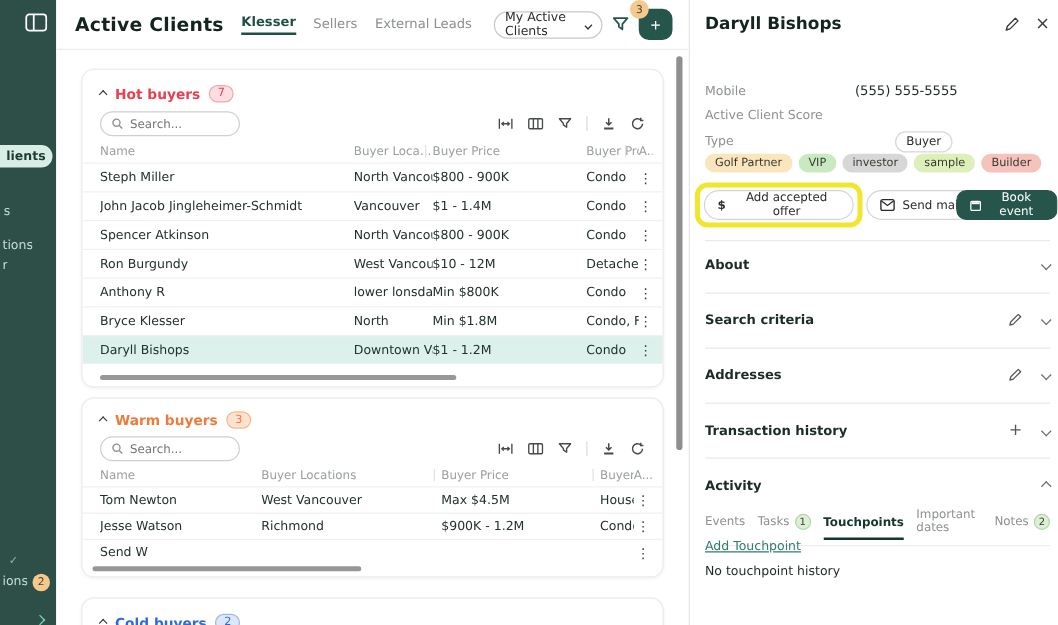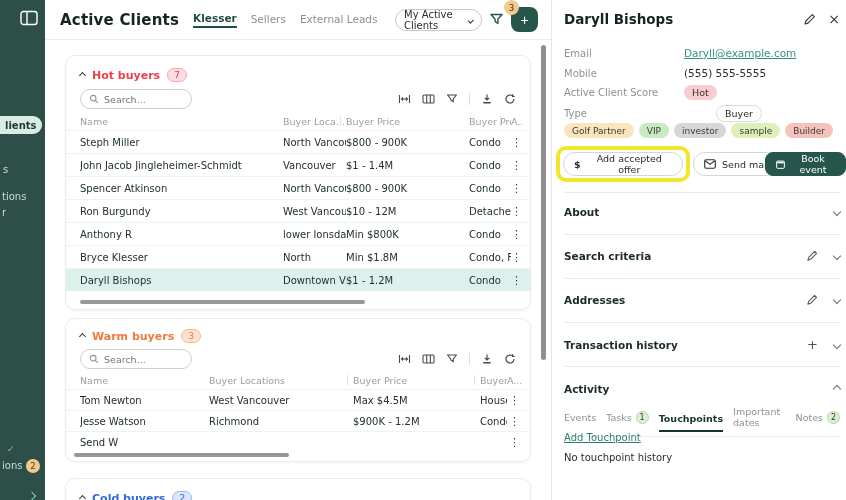--- a/index.html
+++ b/index.html
@@ -333,31 +333,26 @@
   <div class="panel">
     <div class="panel-head">
       <span class="panel-name">Daryll Bishops</span>
       <span class="icons">
         <svg class="icon-btn" width="13" height="13" viewBox="0 0 13 13">
           <path d="M2 11l.9-3L9.3 1.6l2.1 2.1L5 10.1 2 11z" fill="none" stroke="#3a3a3a" stroke-width="1.1" stroke-linejoin="round"></path>
         </svg>
         <span class="close-x">×</span>
       </span>
     </div>
-    <div class="field" style="top:44px;">
-      <span class="f-label">Email</span>
-      <span class="f-val f-link">Daryll@example.com</span>
-    </div>
     <div class="field" style="top:64px;">
       <span class="f-label">Mobile</span>
       <span class="f-val">(555) 555-5555</span>
     </div>
     <div class="field" style="top:83px;">
       <span class="f-label">Active Client Score</span>
-      <span><span class="pill hot" style="background-color: rgb(248, 204, 209);">Hot</span></span>
     </div>
     <div class="field" style="top:104px;gap:32px;">
       <span class="f-label">Type</span>
       <span><span class="pill outline">Buyer</span></span>
     </div>
     <div class="tags">
       <span class="tag" style="background-color: rgb(251, 229, 189);">Golf Partner</span>
       <span class="tag" style="background-color: rgb(201, 233, 192);">VIP</span>
       <span class="tag" style="background-color: rgb(215, 215, 215);">investor</span>
       <span class="tag" style="background-color: rgb(222, 240, 185);">sample</span>

